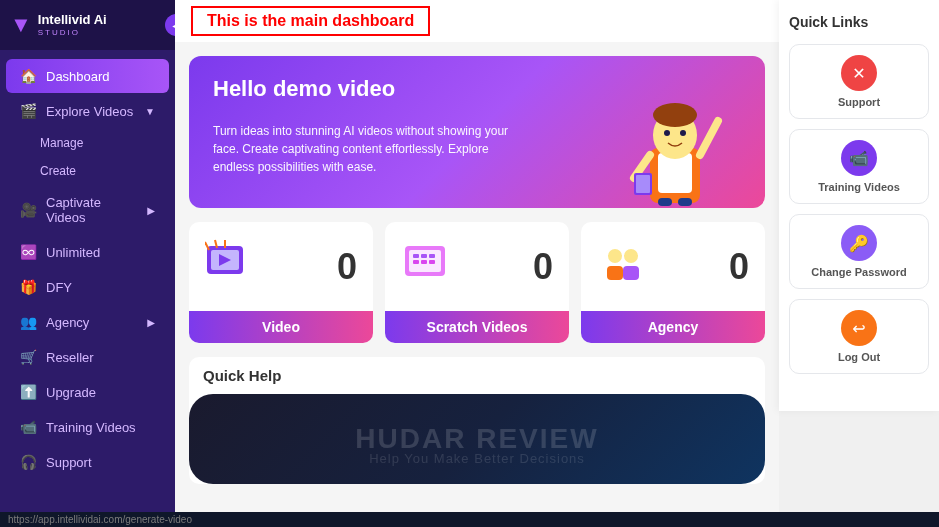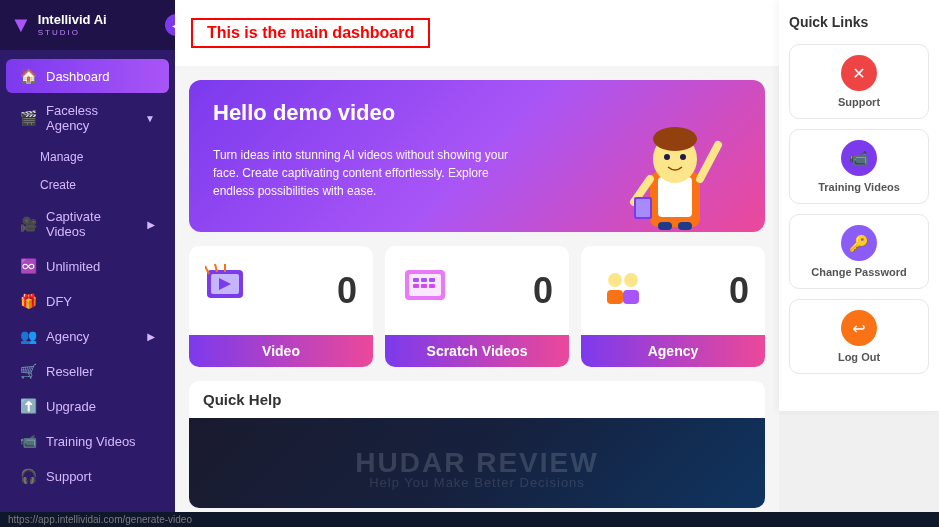--- a/index.html
+++ b/index.html
@@ -94,21 +94,21 @@
       flex: 1;
       display: flex;
       flex-direction: column;
       height: 527px;
       overflow: hidden;
     }
 
     
     .top-bar {
       background: white;
-      padding: 18px 16px;
+      padding: 6px 16px;
       display: flex;
       align-items: center;
     }
     .main-dashboard-label {
       border: 2px solid red;
       color: red;
       padding: 4px 14px;
       font-size: 16px;
       font-weight: bold;
     }
@@ -195,20 +195,21 @@
     .quick-video-section { background: white; border-radius: 10px; overflow: hidden; }
     .quick-video-title { padding: 10px 14px; font-size: 15px; font-weight: bold; color: #333; }
     .quick-video-thumb {
       height: 90px;
       background: linear-gradient(135deg, #1a1a2e, #16213e, #0f3460);
       position: relative;
       display: flex;
       align-items: center;
       justify-content: center;
       overflow: hidden;
+      border-radius: 24px;
     }
     .watermark-text {
       color: rgba(255,255,255,0.15);
       font-size: 28px;
       font-weight: 900;
       text-transform: uppercase;
       letter-spacing: 2px;
       position: absolute;
     }
     .watermark-sub {
@@ -290,21 +291,21 @@
 
   <div class="nav-items">
 
     <div class="nav-item active">
       <span class="nav-icon">🏠</span>
       <span>Dashboard</span>
     </div>
 
     <div class="nav-item">
       <span class="nav-icon">🎬</span>
-      <span>Faceless Agency</span>
+      <span>Explore Videos</span>
       <span class="nav-arrow">▼</span>
     </div>
 
     <div class="nav-sub-item">
       <span>Manage</span>
     </div>
     <div class="nav-sub-item">
       <span>Create</span>
     </div>
 

